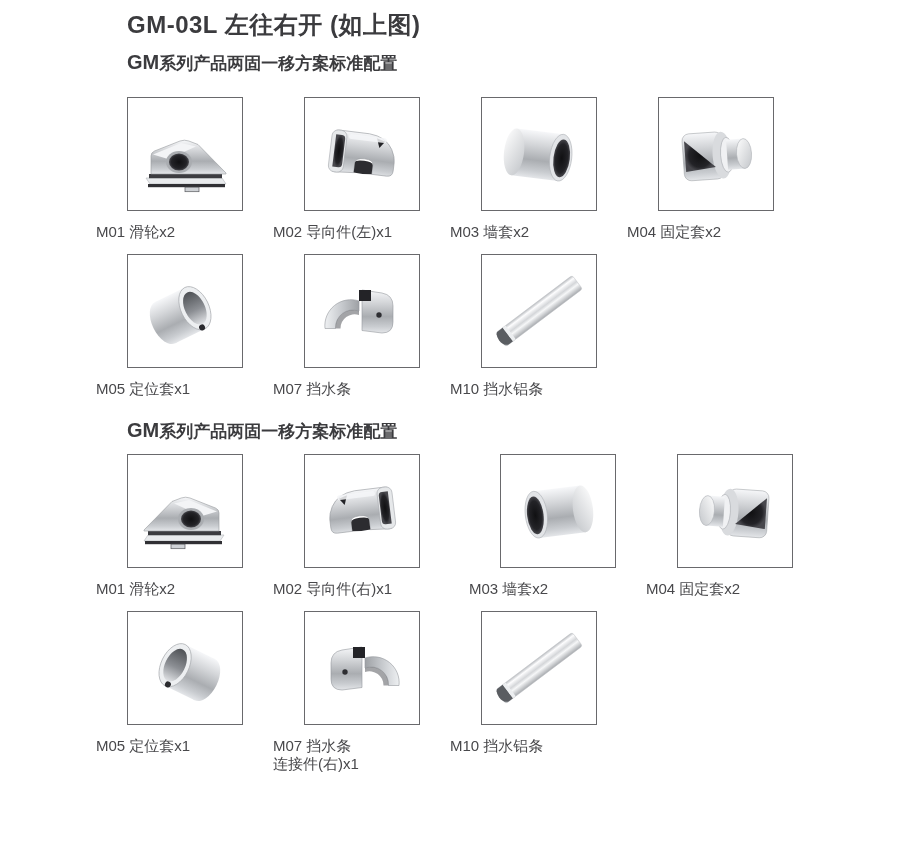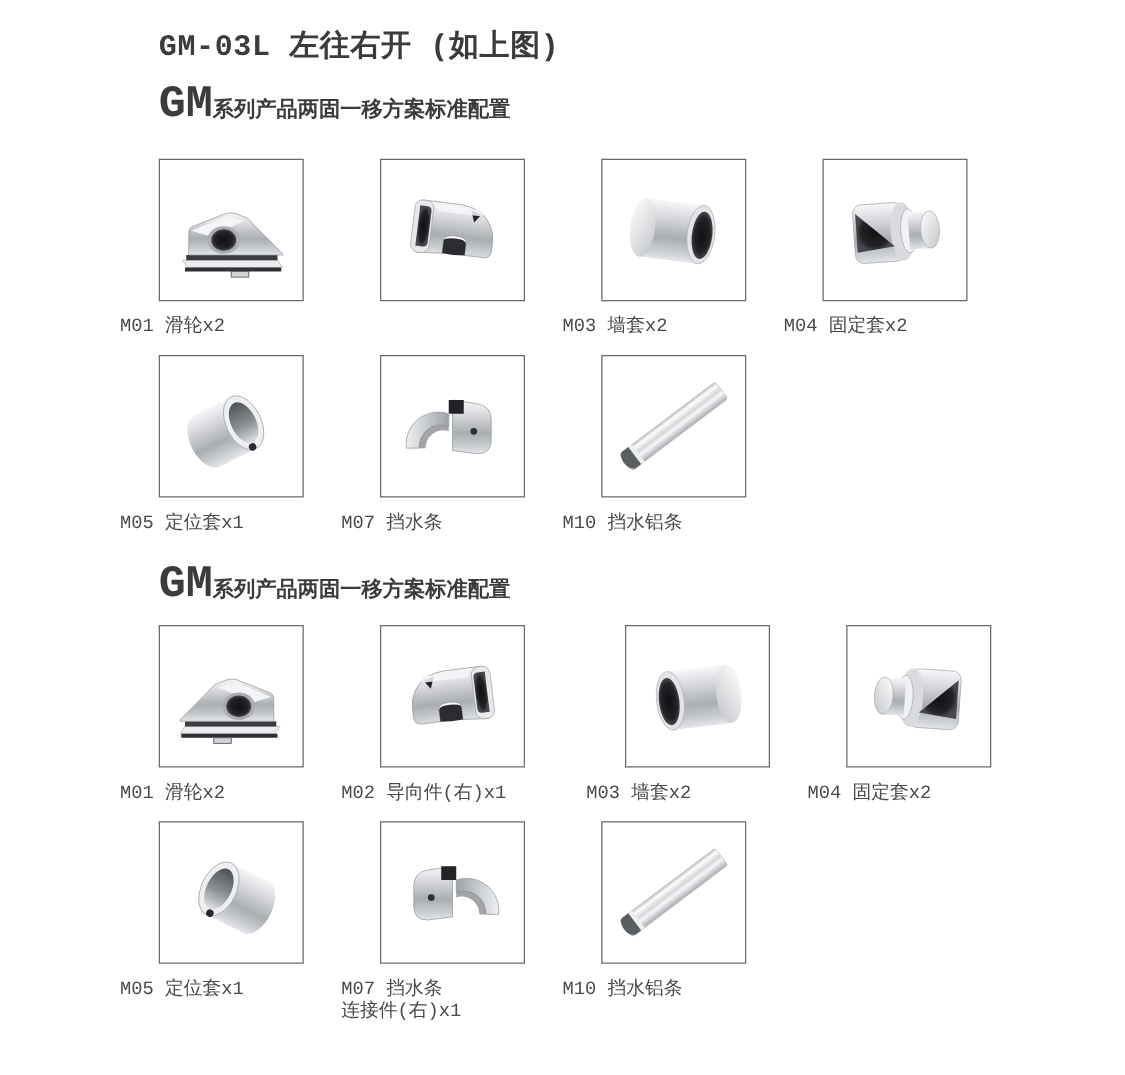--- a/index.html
+++ b/index.html
@@ -1,31 +1,31 @@
 <!DOCTYPE html>
 <html><head>
 <meta charset="utf-8">
 <style>
   html,body { margin:0; padding:0; background:#ffffff; }
   .page {
     position:relative; width:900px; height:860px; box-sizing:border-box;
     background:#ffffff; overflow:hidden;
-    padding:22px 0 0 127px;
-    font-family:Liberation Mono, monospace;
+    padding:8px 0 0 127px;
+    font-family:Liberation Sans, sans-serif;
     color:#48484b;
   }
   .section { }
   .section--r { margin-top:22px; }
   .title {
     margin:0 0 10px 0; font-size:24px; line-height:1.4; letter-spacing:0.5px;
     font-weight:bold; color:#3b3b3e;
   }
   .subtitle { margin:0 0 25px 0; font-weight:bold; color:#3b3b3e; line-height:1; }
   .subtitle--r { margin-bottom:14px; }
-  .subtitle .gm { font-size:36px; }
+  .subtitle .gm { font-size:20px; }
   .subtitle .rest { font-size:17px; }
   .row { display:flex; margin-bottom:13px; }
   .cell { flex:none; width:116px; margin-right:61px; }
   .box {
     box-sizing:border-box; width:116px; height:114px;
     border:1px solid #69696c; background:#ffffff;
     display:flex; align-items:center; justify-content:center;
   }
   .part { width:100px; height:100px; display:block; }
   .mirror { transform:scaleX(-1); }
@@ -163,20 +163,24 @@
           <div>M01 滑轮x2</div>
             <div></div>
         </figcaption>
       </figure>
       <figure class="cell" style="margin:0 61px 0 0;">
         <div class="box">
           <svg class="part" viewBox="0 0 100 100">
               <use href="#sym-guide"></use>
             </svg>
         </div>
+        <figcaption class="caption">
+          <div>M02 导向件(左)x1</div>
+            <div></div>
+        </figcaption>
       </figure>
       <figure class="cell" style="margin:0 61px 0 0;">
         <div class="box">
           <svg class="part" viewBox="0 0 100 100">
               <use href="#sym-wall-sleeve"></use>
             </svg>
         </div>
         <figcaption class="caption">
           <div>M03 墙套x2</div>
             <div></div>

